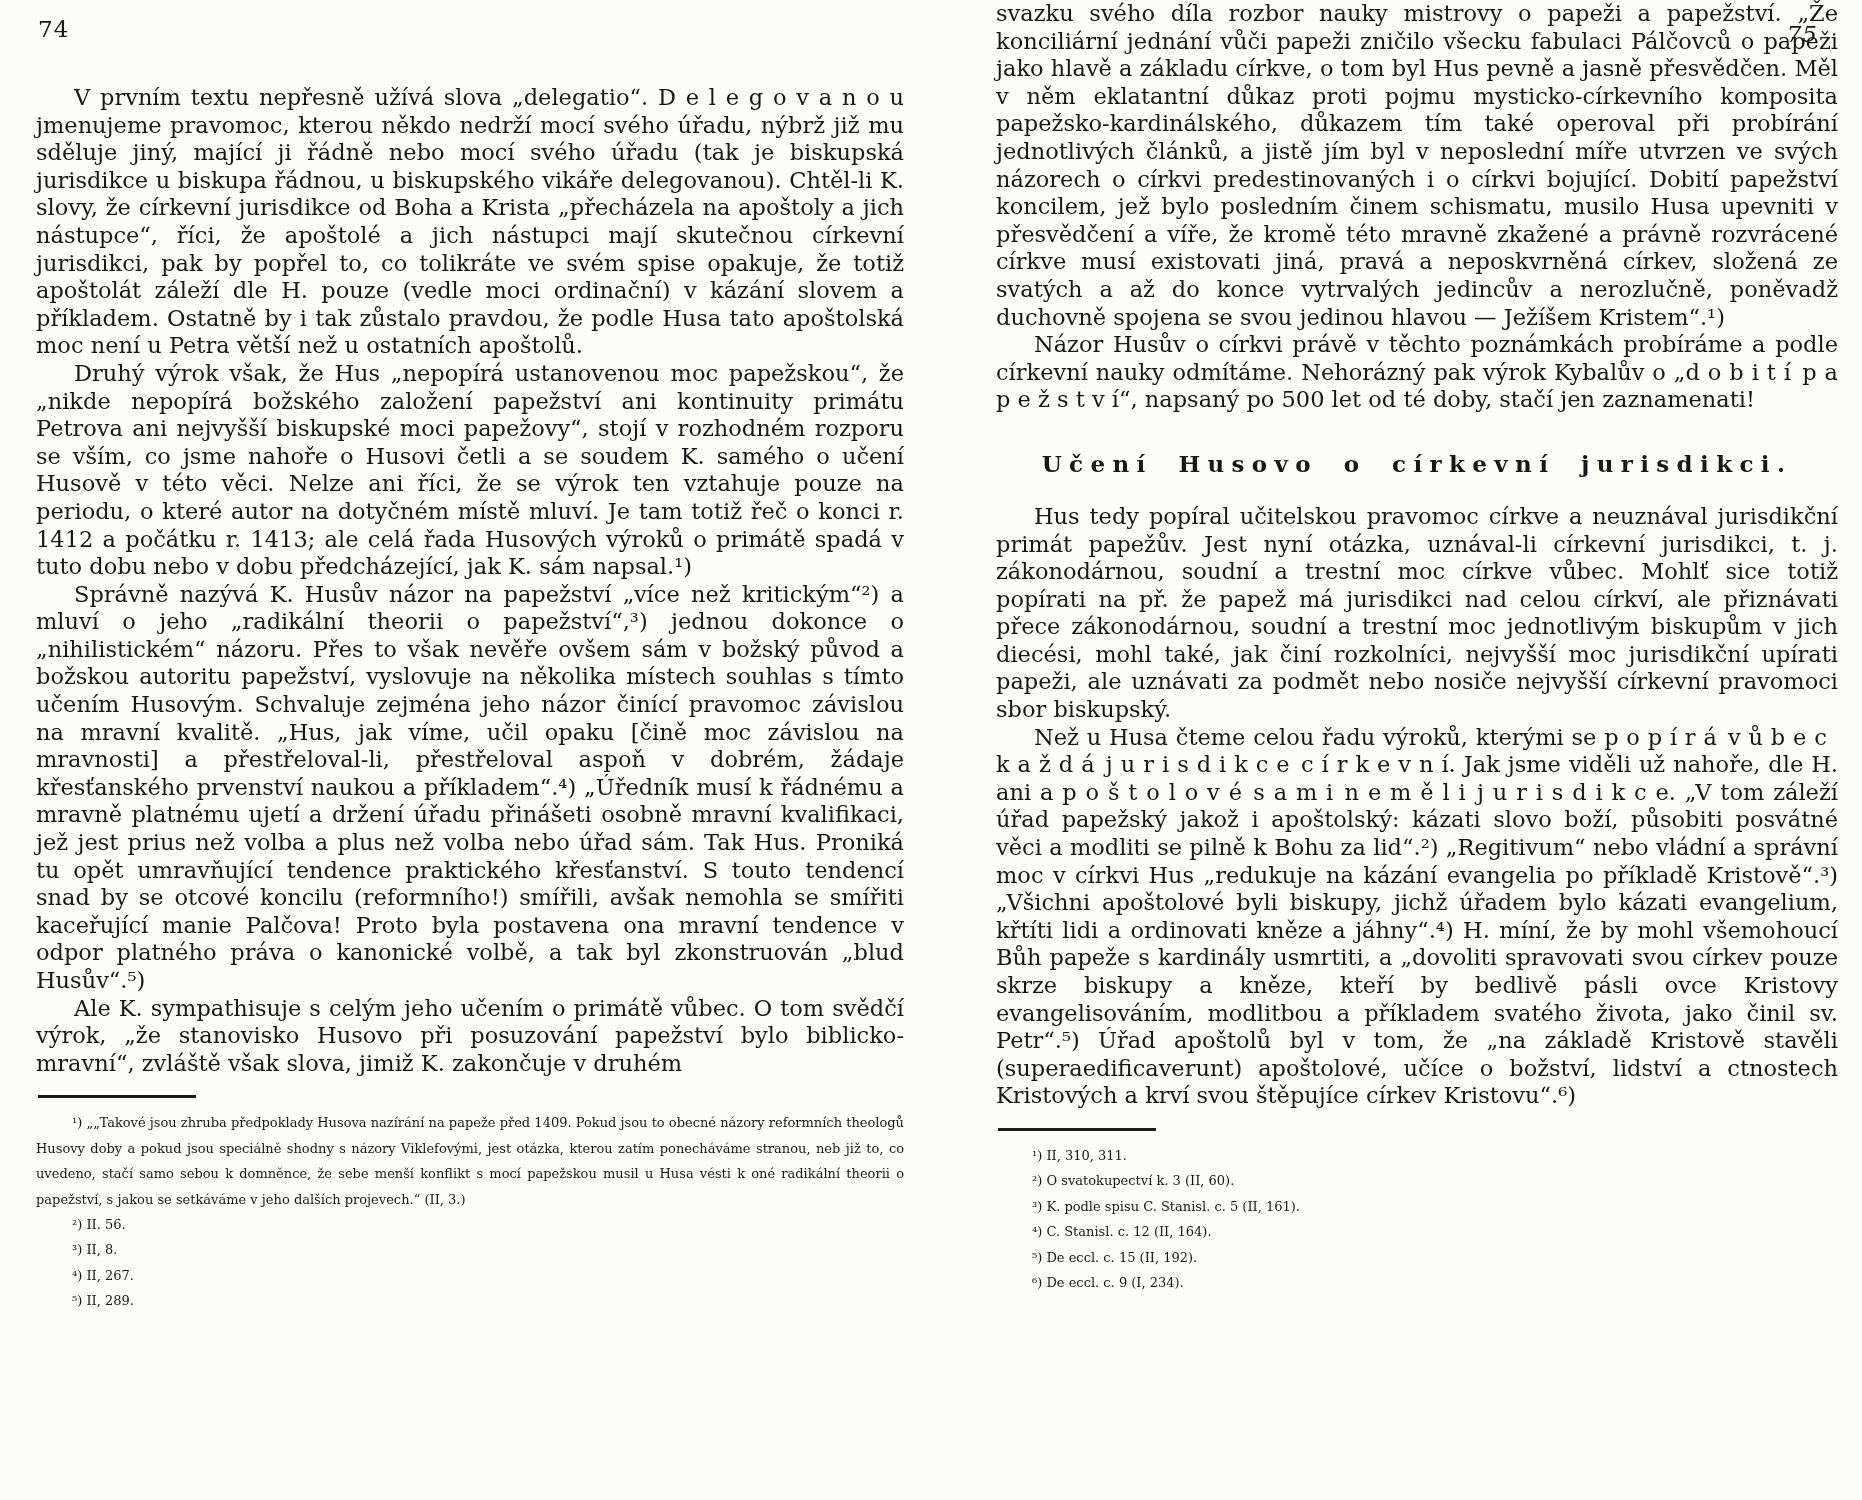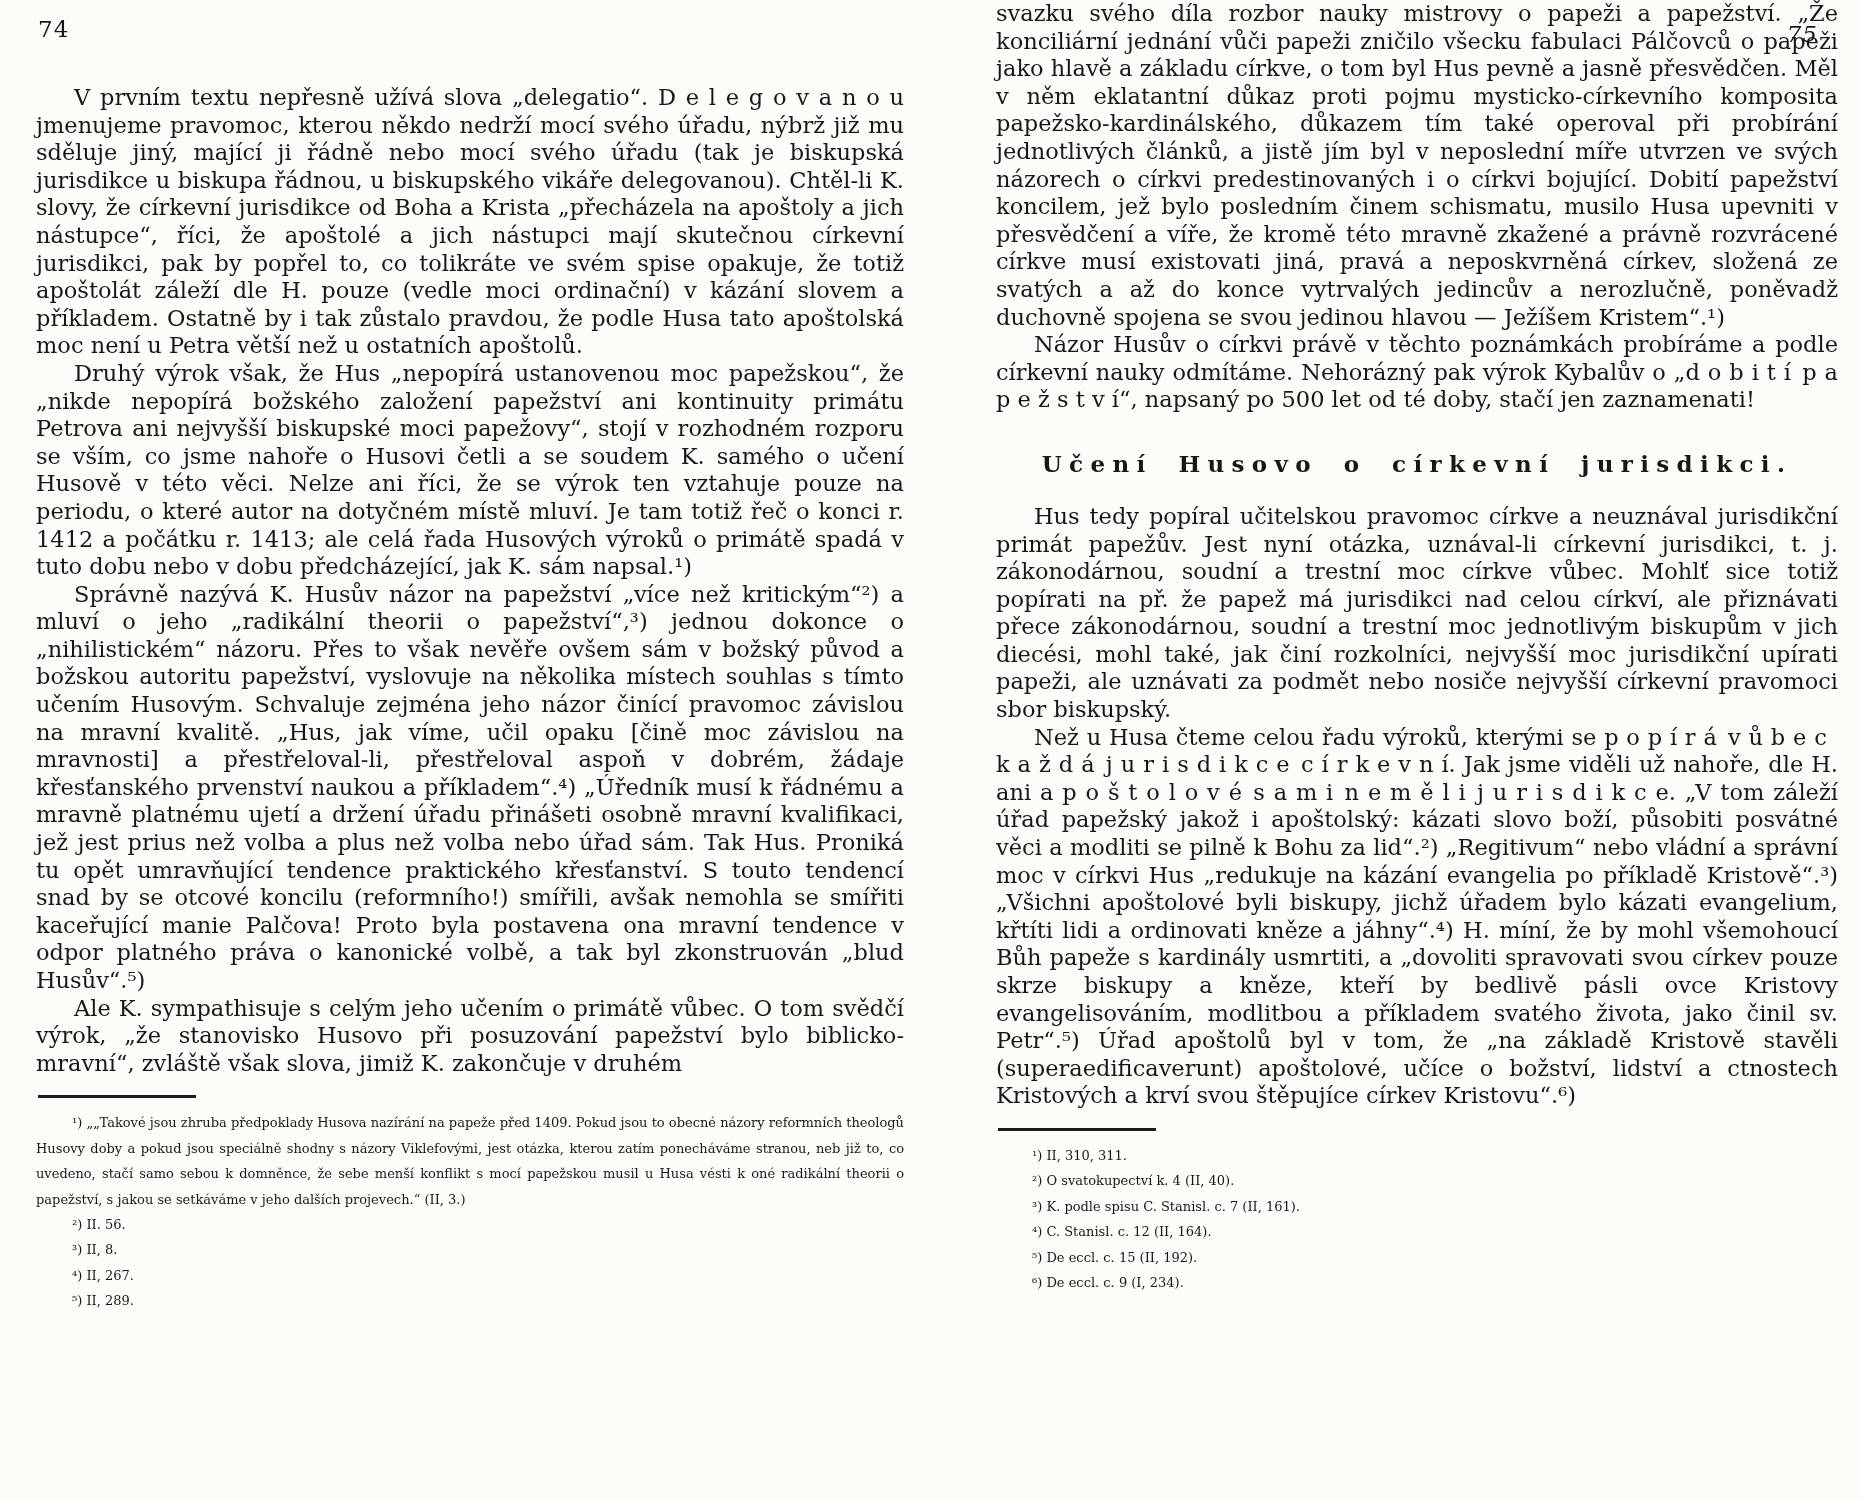--- a/index.html
+++ b/index.html
@@ -94,20 +94,20 @@
   </div>
 
   <div class="col col-right">
     <p class="body">svazku svého díla rozbor nauky mistrovy o papeži a papežství. „Že konciliární jednání vůči papeži zničilo všecku fabulaci Pálčovců o papeži jako hlavě a základu církve, o tom byl Hus pevně a jasně přesvědčen. Měl v něm eklatantní důkaz proti pojmu mysticko-církevního komposita papežsko-kardinálského, důkazem tím také operoval při probírání jednotlivých článků, a jistě jím byl v neposlední míře utvrzen ve svých názorech o církvi predestinovaných i o církvi bojující. Dobití papežství koncilem, jež bylo posledním činem schismatu, musilo Husa upevniti v přesvědčení a víře, že kromě této mravně zkažené a právně rozvrácené církve musí existovati jiná, pravá a neposkvrněná církev, složená ze svatých a až do konce vytrvalých jedincův a nerozlučně, poněvadž duchovně spojena se svou jedinou hlavou — Ježíšem Kristem“.¹)</p>
     <p class="body indent">Názor Husův o církvi právě v těchto poznámkách probíráme a podle církevní nauky odmítáme. Nehorázný pak výrok Kybalův o „d o b i t í p a p e ž s t v í“, napsaný po 500 let od té doby, stačí jen zaznamenati!</p>
     <h2 class="section-heading">Učení Husovo o církevní jurisdikci.</h2>
     <p class="body indent">Hus tedy popíral učitelskou pravomoc církve a neuznával jurisdikční primát papežův. Jest nyní otázka, uznával-li církevní jurisdikci, t. j. zákonodárnou, soudní a trestní moc církve vůbec. Mohlť sice totiž popírati na př. že papež má jurisdikci nad celou církví, ale přiznávati přece zákonodárnou, soudní a trestní moc jednotlivým biskupům v jich diecési, mohl také, jak činí rozkolníci, nejvyšší moc jurisdikční upírati papeži, ale uznávati za podmět nebo nosiče nejvyšší církevní pravomoci sbor biskupský.</p>
     <p class="body indent">Než u Husa čteme celou řadu výroků, kterými se p o p í r á v ů b e c k a ž d á j u r i s d i k c e c í r k e v n í. Jak jsme viděli už nahoře, dle H. ani a p o š t o l o v é s a m i n e m ě l i j u r i s d i k c e. „V tom záleží úřad papežský jakož i apoštolský: kázati slovo boží, působiti posvátné věci a modliti se pilně k Bohu za lid“.²) „Regitivum“ nebo vládní a správní moc v církvi Hus „redukuje na kázání evangelia po příkladě Kristově“.³) „Všichni apoštolové byli biskupy, jichž úřadem bylo kázati evangelium, křtíti lidi a ordinovati kněze a jáhny“.⁴) H. míní, že by mohl všemohoucí Bůh papeže s kardinály usmrtiti, a „dovoliti spravovati svou církev pouze skrze biskupy a kněze, kteří by bedlivě pásli ovce Kristovy evangelisováním, modlitbou a příkladem svatého života, jako činil sv. Petr“.⁵) Úřad apoštolů byl v tom, že „na základě Kristově stavěli (superaedificaverunt) apoštolové, učíce o božství, lidství a ctnostech Kristových a krví svou štěpujíce církev Kristovu“.⁶)</p>
     <div class="fn-sep"></div>
     <p class="fn">¹) II, 310, 311.</p>
-    <p class="fn">²) O svatokupectví k. 4 (II, 40).</p>
-    <p class="fn">³) K. podle spisu C. Stanisl. c. 7 (II, 161).</p>
+    <p class="fn">²) O svatokupectví k. 3 (II, 60).</p>
+    <p class="fn">³) K. podle spisu C. Stanisl. c. 5 (II, 161).</p>
     <p class="fn">⁴) C. Stanisl. c. 12 (II, 164).</p>
     <p class="fn">⁵) De eccl. c. 15 (II, 192).</p>
     <p class="fn">⁶) De eccl. c. 9 (I, 234).</p>
   </div>
 
 </div>
 
 </body></html>

